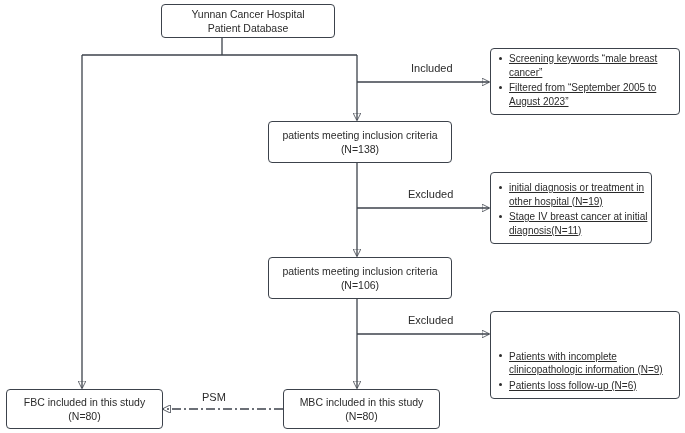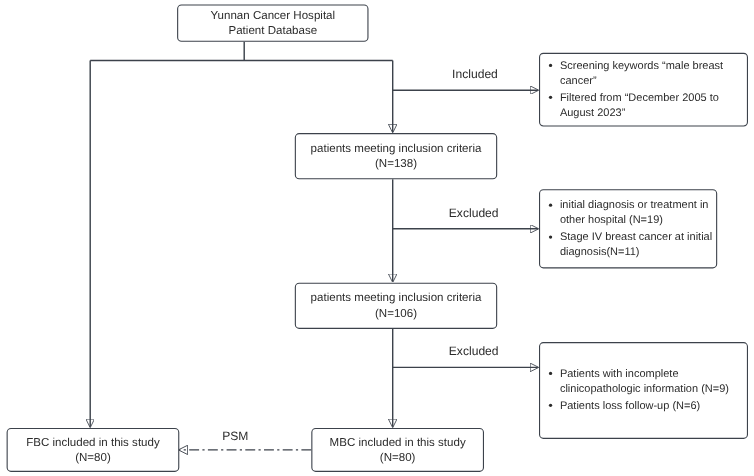--- a/index.html
+++ b/index.html
@@ -38,24 +38,25 @@
     font-size: 10.5px;
     line-height: 14px;
   }
   .node-center .ln {
     display: block;
     white-space: nowrap;
   }
   .bullet-box {
     display: flex;
     flex-direction: column;
-    justify-content: center;
+    justify-content: flex-end;
     padding: 5px 2px 5px 8px;
     font-size: 10px;
     line-height: 13.5px;
+    text-decoration: underline;
   }
   .bullet-row {
     display: flex;
     align-items: flex-start;
     margin: 1px 0;
   }
   .bullet-dot {
     flex: 0 0 auto;
     width: 10px;
     padding-top: 4.5px;
@@ -137,21 +138,21 @@
     <div class="bullet-row">
       <span class="bullet-dot">
           <i></i>
         </span>
       <span class="bullet-text">Screening keywords  “male breast cancer”</span>
     </div>
     <div class="bullet-row">
       <span class="bullet-dot">
           <i></i>
         </span>
-      <span class="bullet-text">Filtered from  “December 2005 to August 2023”</span>
+      <span class="bullet-text">Filtered from  “September 2005 to August 2023”</span>
     </div>
   </div>
 
   <div class="node-box node-center" style="left:268px; top:121px; width:184px; height:42px;">
     <span class="ln">patients meeting inclusion criteria</span>
     <span class="ln">(N=138)</span>
   </div>
 
   <div class="node-box bullet-box" style="left:490px; top:172px; width:162px; height:72px;">
     <div class="bullet-row">

